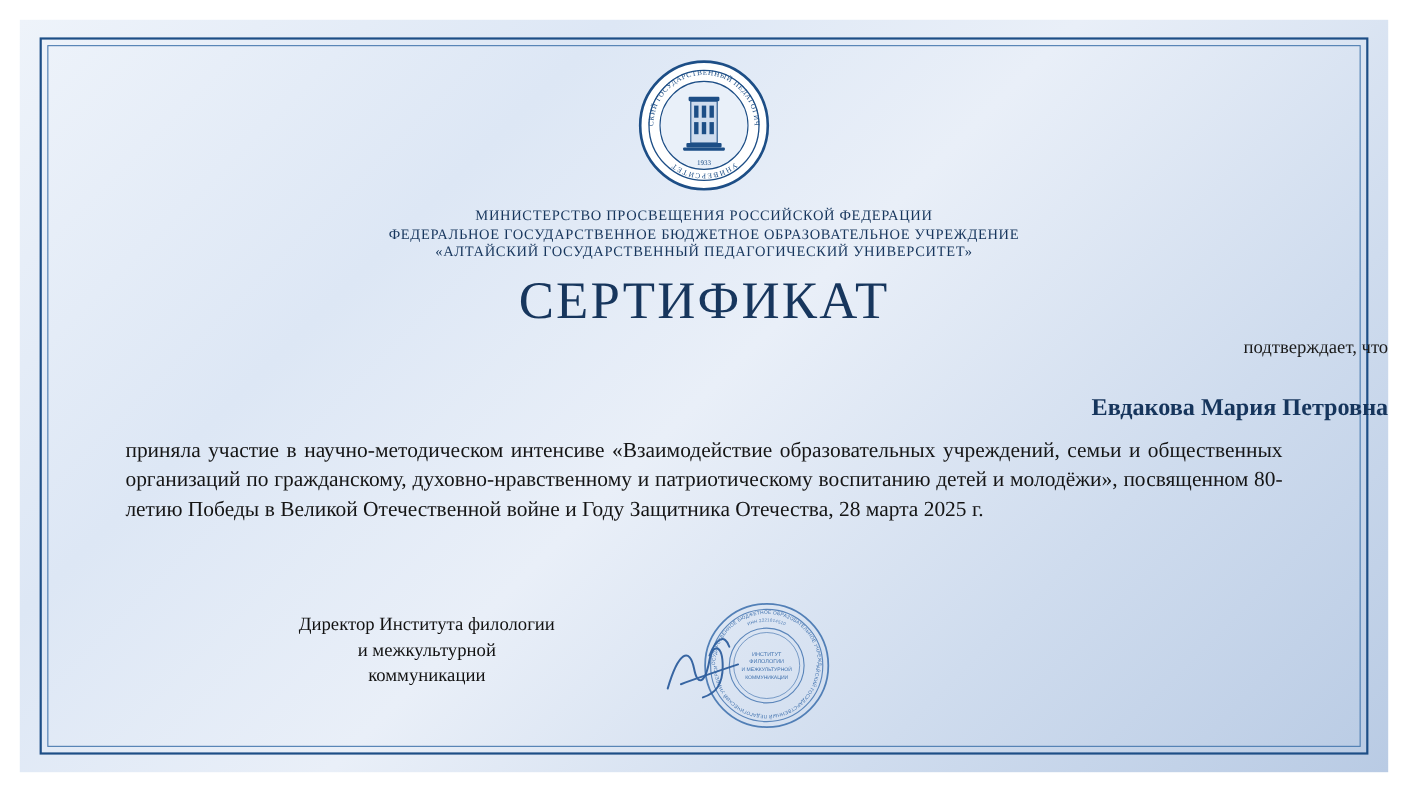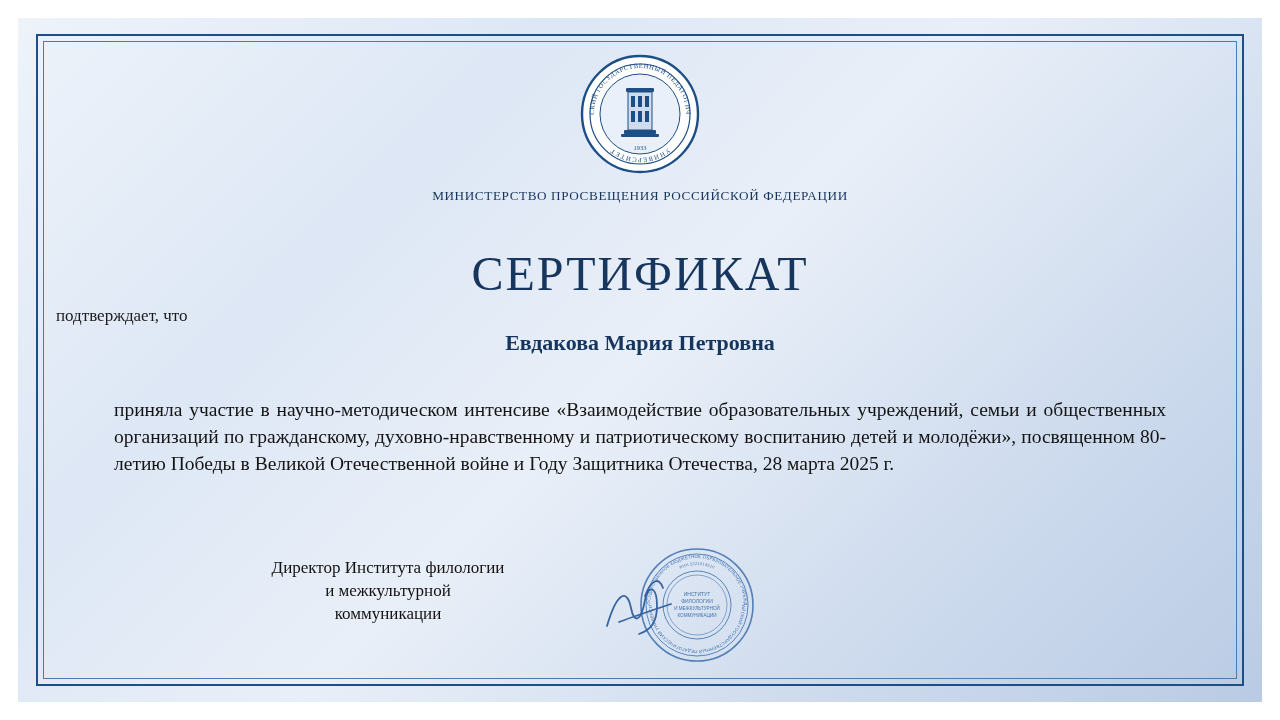--- a/index.html
+++ b/index.html
@@ -94,33 +94,33 @@
     font-size: 48px;
     letter-spacing: 2px;
     font-family: "Liberation Serif", serif;
   }
 
   .confirms {
     position: absolute;
     left: 0;
     right: 0;
     top: 288px;
-    text-align: left;
+    text-align: right;
     font-size: 17px;
     color: #1b1b1b;
     font-family: "Liberation Serif", serif;
     padding-left: 38px;
   }
 
   .recipient {
     position: absolute;
     left: 0;
     right: 0;
-    top: 312px;
-    text-align: center;
+    top: 339px;
+    text-align: right;
     font-size: 22px;
     font-weight: bold;
     color: #16355c;
     font-family: "Liberation Serif", serif;
   }
 
   .body-text {
     position: absolute;
     left: 96px;
     right: 96px;
@@ -202,20 +202,22 @@
             <rect x="81" y="73" width="4" height="11"></rect>
             <rect x="60" y="92" width="32" height="4" rx="1"></rect>
             <rect x="57" y="96" width="38" height="3" rx="1"></rect>
           </g>
           <text x="76" y="112" text-anchor="middle" font-family="Liberation Serif, serif" font-size="6.4" fill="#1d4e86">1933</text>
         </svg>
       </div>
 
       <div class="header-lines">
         <div>МИНИСТЕРСТВО  ПРОСВЕЩЕНИЯ  РОССИЙСКОЙ  ФЕДЕРАЦИИ</div>
+        <div>ФЕДЕРАЛЬНОЕ  ГОСУДАРСТВЕННОЕ  БЮДЖЕТНОЕ  ОБРАЗОВАТЕЛЬНОЕ  УЧРЕЖДЕНИЕ</div>
+        <div>«АЛТАЙСКИЙ  ГОСУДАРСТВЕННЫЙ  ПЕДАГОГИЧЕСКИЙ  УНИВЕРСИТЕТ»</div>
       </div>
 
       <div class="title">СЕРТИФИКАТ</div>
 
       <div class="confirms">подтверждает, что</div>
 
       <div class="recipient">Евдакова Мария Петровна</div>
 
       <div class="body-text">приняла  участие   в  научно-методическом  интенсиве  «Взаимодействие образовательных  учреждений,  семьи  и  общественных  организаций   по  гражданскому,  духовно-нравственному  и  патриотическому  воспитанию  детей  и  молодёжи»,  посвященном  80-летию  Победы  в  Великой  Отечественной  войне  и  Году  Защитника  Отечества, 28 марта 2025 г.</div>
 

